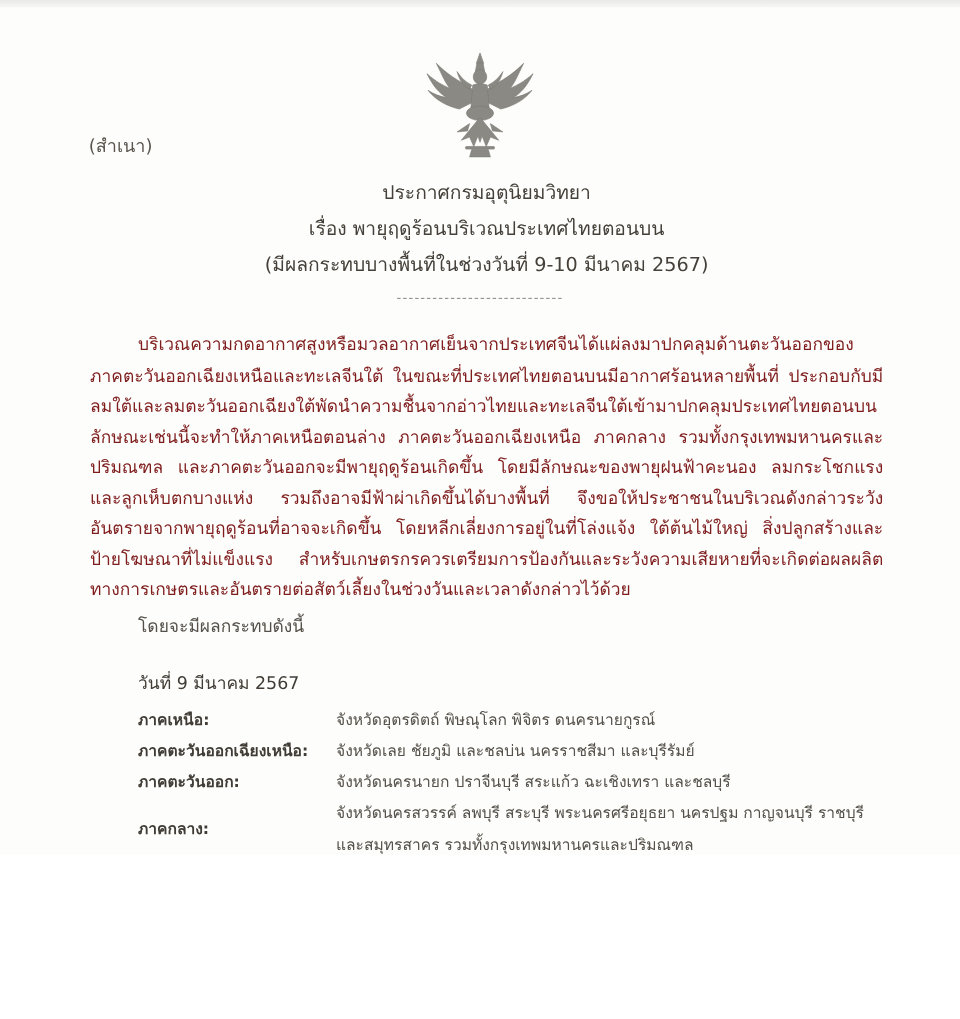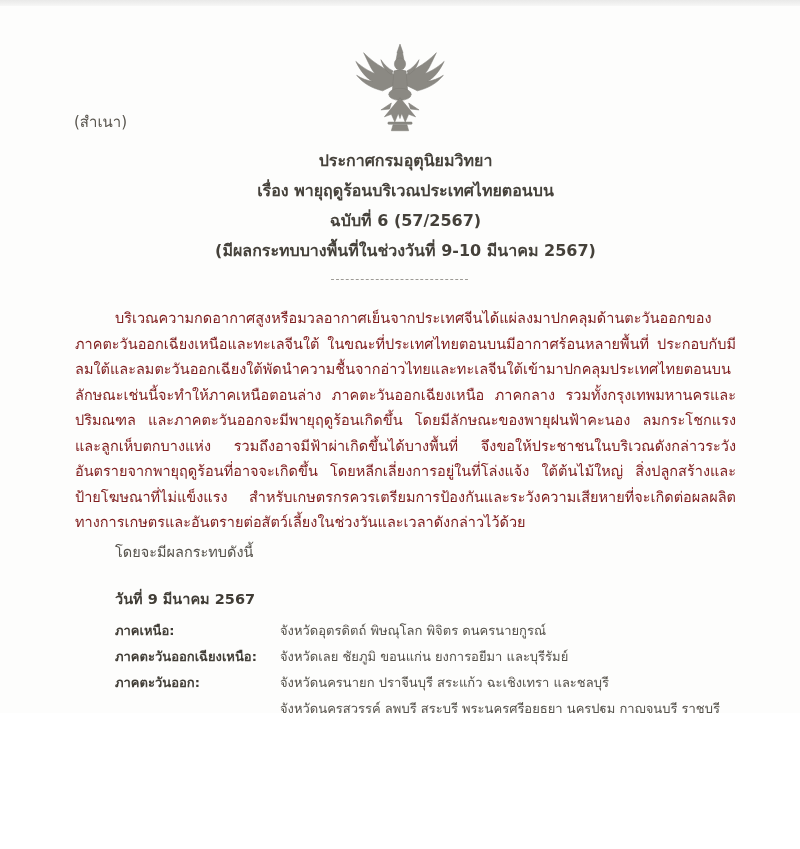--- a/index.html
+++ b/index.html
@@ -34,21 +34,21 @@
     width: 104px;
     height: 96px;
     margin: 42px auto 0 auto;
   }
   .emblem svg { display: block; width: 100%; height: 100%; }
   .title-block {
     margin-top: 8px;
     text-align: center;
   }
   .title-line {
-    font-weight: bold;
+    font-weight: normal;
     color: #45413a;
     font-size: 16px;
     line-height: 30px;
     padding-left: 11px;
   }
   .divider {
     margin-top: 6px;
     text-align: center;
     font-size: 11px;
     letter-spacing: 1px;
@@ -73,21 +73,21 @@
   }
   .impact-section {
     margin: 24px 0 0 40px;
   }
   .impact-section + .impact-section {
     margin-top: 30px;
   }
   .date-header {
     margin: 12px 0 8px 0;
     font-size: 14.5px;
-    font-weight: bold;
+    font-weight: normal;
     color: #413d36;
   }
   .impact-row {
     display: flex;
     align-items: center;
     line-height: 26px;
     font-size: 13px;
   }
   .region-label {
     flex: 0 0 165px;
@@ -133,39 +133,38 @@
 
         <rect x="46" y="92" width="28" height="2.5" rx="1"></rect>
         <path d="M52 95 L50 102 L70 102 L68 95 Z"></path>
       </g>
     </svg>
   </div>
 
   <div class="title-block">
     <div class="title-line">ประกาศกรมอุตุนิยมวิทยา</div>
     <div class="title-line">เรื่อง พายุฤดูร้อนบริเวณประเทศไทยตอนบน</div>
-    <div class="title-line">ฉบับที่ 6 (57/2567)</div>
     <div class="title-line">(มีผลกระทบบางพื้นที่ในช่วงวันที่ 9-10 มีนาคม 2567)</div>
     <div class="divider">----------------------------</div>
   </div>
 
   <div class="content">
     <p class="body-paragraph">บริเวณความกดอากาศสูงหรือมวลอากาศเย็นจากประเทศจีนได้แผ่ลงมาปกคลุมด้านตะวันออกของภาคตะวันออกเฉียงเหนือและทะเลจีนใต้ ในขณะที่ประเทศไทยตอนบนมีอากาศร้อนหลายพื้นที่ ประกอบกับมีลมใต้และลมตะวันออกเฉียงใต้พัดนำความชื้นจากอ่าวไทยและทะเลจีนใต้เข้ามาปกคลุมประเทศไทยตอนบน ลักษณะเช่นนี้จะทำให้ภาคเหนือตอนล่าง ภาคตะวันออกเฉียงเหนือ ภาคกลาง รวมทั้งกรุงเทพมหานครและปริมณฑล และภาคตะวันออกจะมีพายุฤดูร้อนเกิดขึ้น โดยมีลักษณะของพายุฝนฟ้าคะนอง ลมกระโชกแรง และลูกเห็บตกบางแห่ง รวมถึงอาจมีฟ้าผ่าเกิดขึ้นได้บางพื้นที่ จึงขอให้ประชาชนในบริเวณดังกล่าวระวังอันตรายจากพายุฤดูร้อนที่อาจจะเกิดขึ้น โดยหลีกเลี่ยงการอยู่ในที่โล่งแจ้ง ใต้ต้นไม้ใหญ่ สิ่งปลูกสร้างและป้ายโฆษณาที่ไม่แข็งแรง สำหรับเกษตรกรควรเตรียมการป้องกันและระวังความเสียหายที่จะเกิดต่อผลผลิตทางการเกษตรและอันตรายต่อสัตว์เลี้ยงในช่วงวันและเวลาดังกล่าวไว้ด้วย</p>
 
     <p class="impact-intro">โดยจะมีผลกระทบดังนี้</p>
 
     <section class="impact-section">
       <h3 class="date-header">วันที่ 9 มีนาคม 2567</h3>
       <div class="impact-row">
         <div class="region-label">ภาคเหนือ:</div>
         <div class="province-list">จังหวัดอุตรดิตถ์ พิษณุโลก พิจิตร ดนครนายกูรณ์</div>
       </div>
       <div class="impact-row">
         <div class="region-label">ภาคตะวันออกเฉียงเหนือ:</div>
-        <div class="province-list">จังหวัดเลย ชัยภูมิ ขอนแก่น ยงการอยีมา และบุรีรัมย์</div>
+        <div class="province-list">จังหวัดเลย ชัยภูมิ และชลบ่น นครราชสีมา และบุรีรัมย์</div>
       </div>
       <div class="impact-row">
         <div class="region-label">ภาคตะวันออก:</div>
         <div class="province-list">จังหวัดนครนายก ปราจีนบุรี สระแก้ว ฉะเชิงเทรา และชลบุรี</div>
       </div>
       <div class="impact-row">
         <div class="region-label">ภาคกลาง:</div>
         <div class="province-list">จังหวัดนครสวรรค์ ลพบุรี สระบุรี พระนครศรีอยุธยา นครปฐม กาญจนบุรี ราชบุรี และสมุทรสาคร รวมทั้งกรุงเทพมหานครและปริมณฑล</div>
       </div>
     </section>

